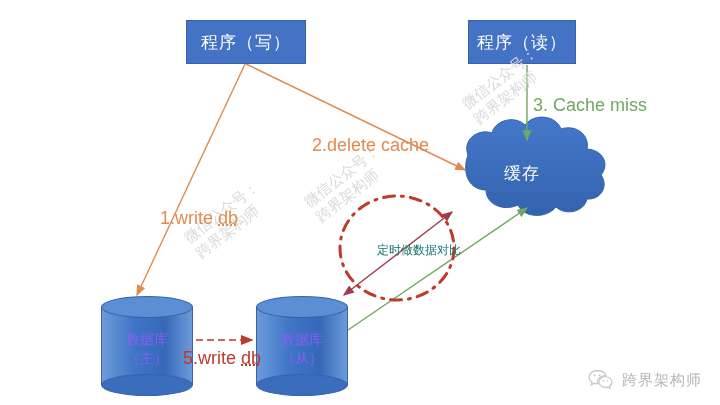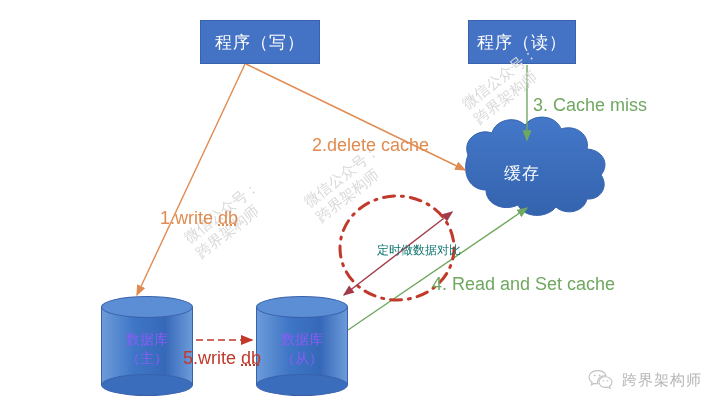--- a/index.html
+++ b/index.html
@@ -28,21 +28,21 @@
     background: #4472C4;
     border: 1px solid #3A62AC;
     color: #ffffff;
     display: flex;
     align-items: center;
     justify-content: center;
     font-size: 17px;
     letter-spacing: 1px;
     box-sizing: border-box;
   }
-  #box-write { left: 200px; top: 20px; width: 120px; height: 44px; text-align: right; }
+  #box-write { left: 186px; top: 20px; width: 120px; height: 44px; text-align: right; }
   #box-read  { left: 468px; top: 20px; width: 108px; height: 44px; }
 
   
   .db {
     position: absolute;
     width: 92px;
     height: 96px;
   }
   .db-body {
     position: absolute;
@@ -258,21 +258,20 @@
   </div>
 
   <div class="edge-label lbl-orange" id="lbl-1">
     <span>1.write </span><span class="underline-db">db</span>
   </div>
 
   <div class="edge-label lbl-orange" id="lbl-2">2.delete cache</div>
 
   <div class="edge-label lbl-green" id="lbl-3">3. Cache miss</div>
 
-  <div class="edge-label lbl-green" id="lbl-4">4. Read and Set cache</div>
 
   <div class="edge-label lbl-red" id="lbl-5">
     <span>5.write </span><span class="underline-db">db</span>
   </div>
 
   <div class="edge-label" id="lbl-compare">定时做数据对比</div>
 
   <div class="wm" id="wm-1">
     <div>微信公众号：</div>
     <div>跨界架构师</div>

